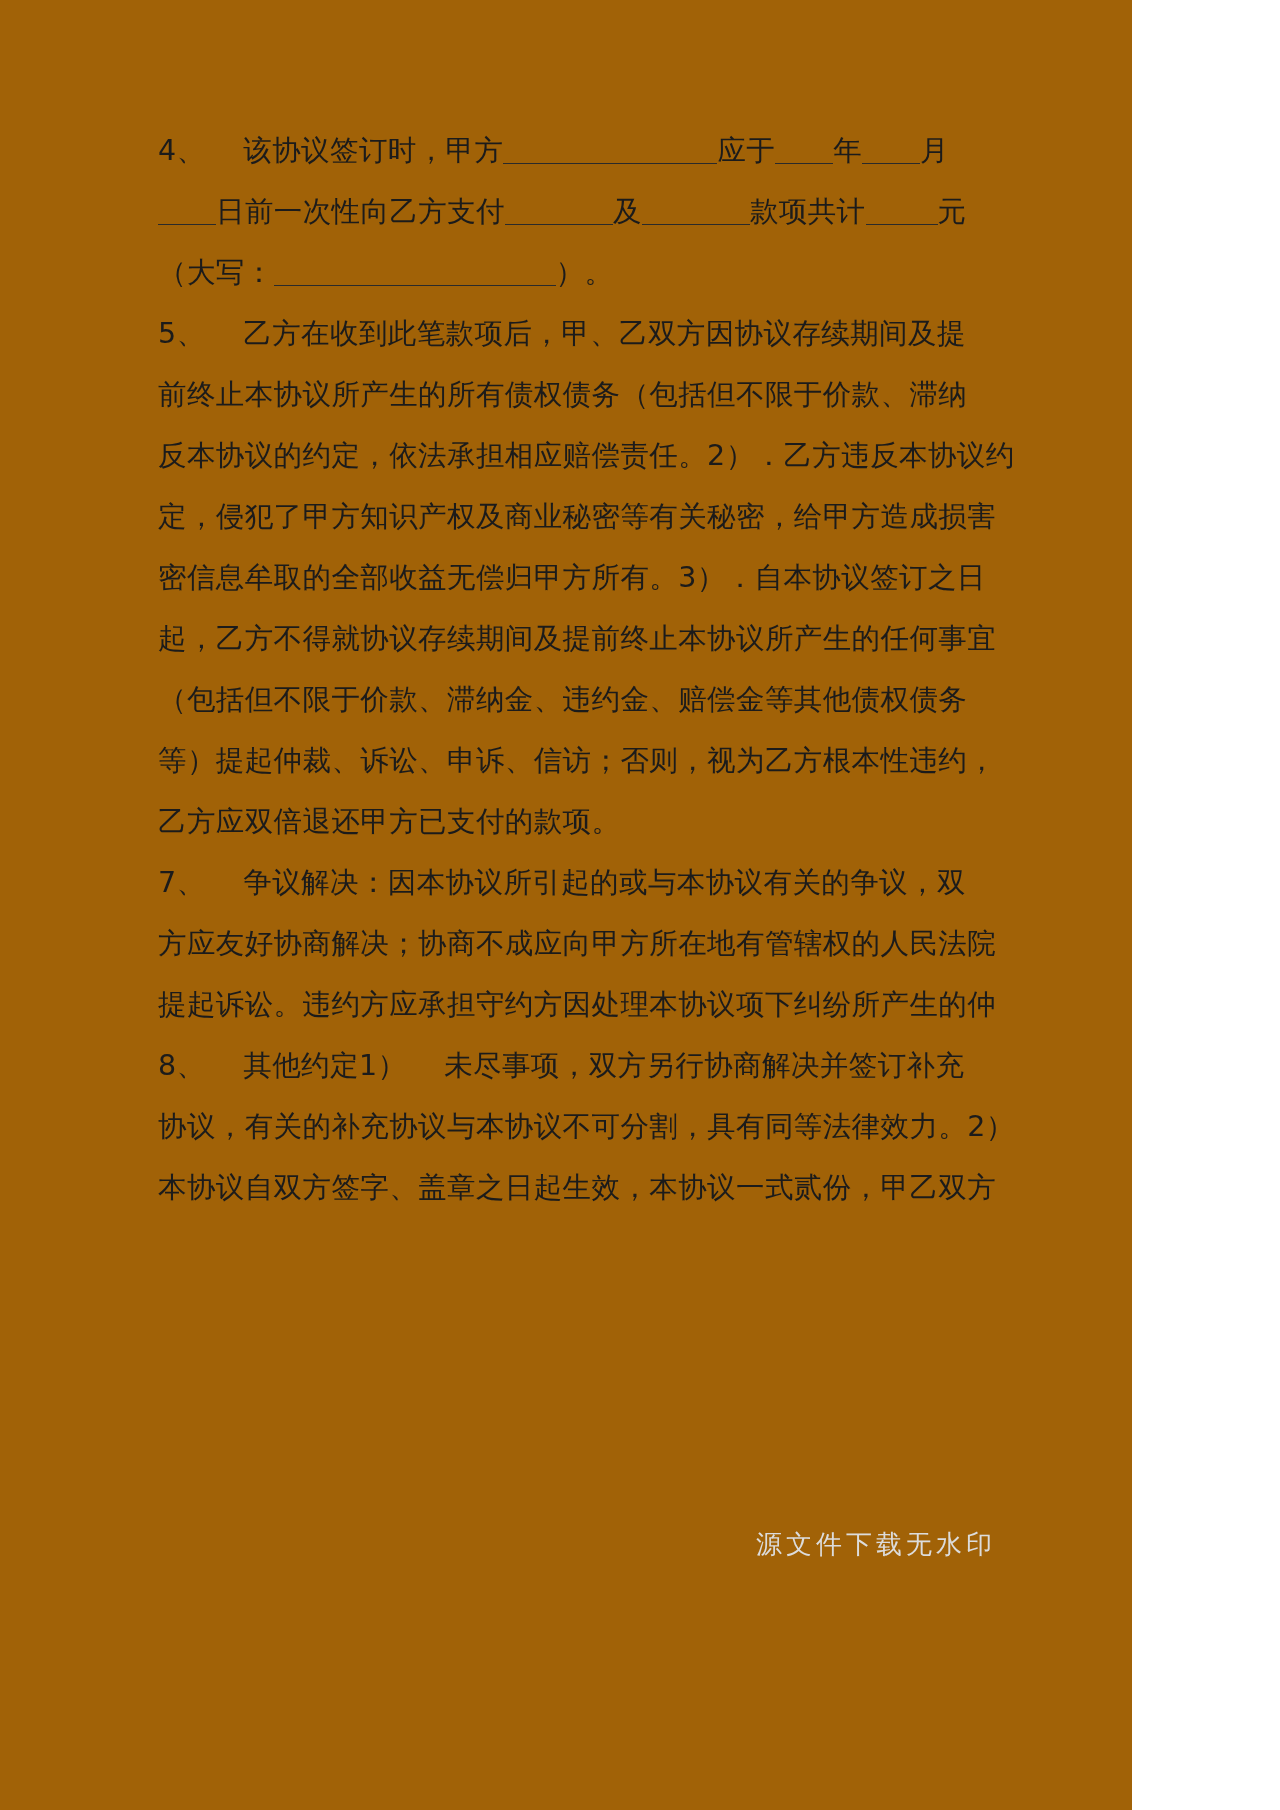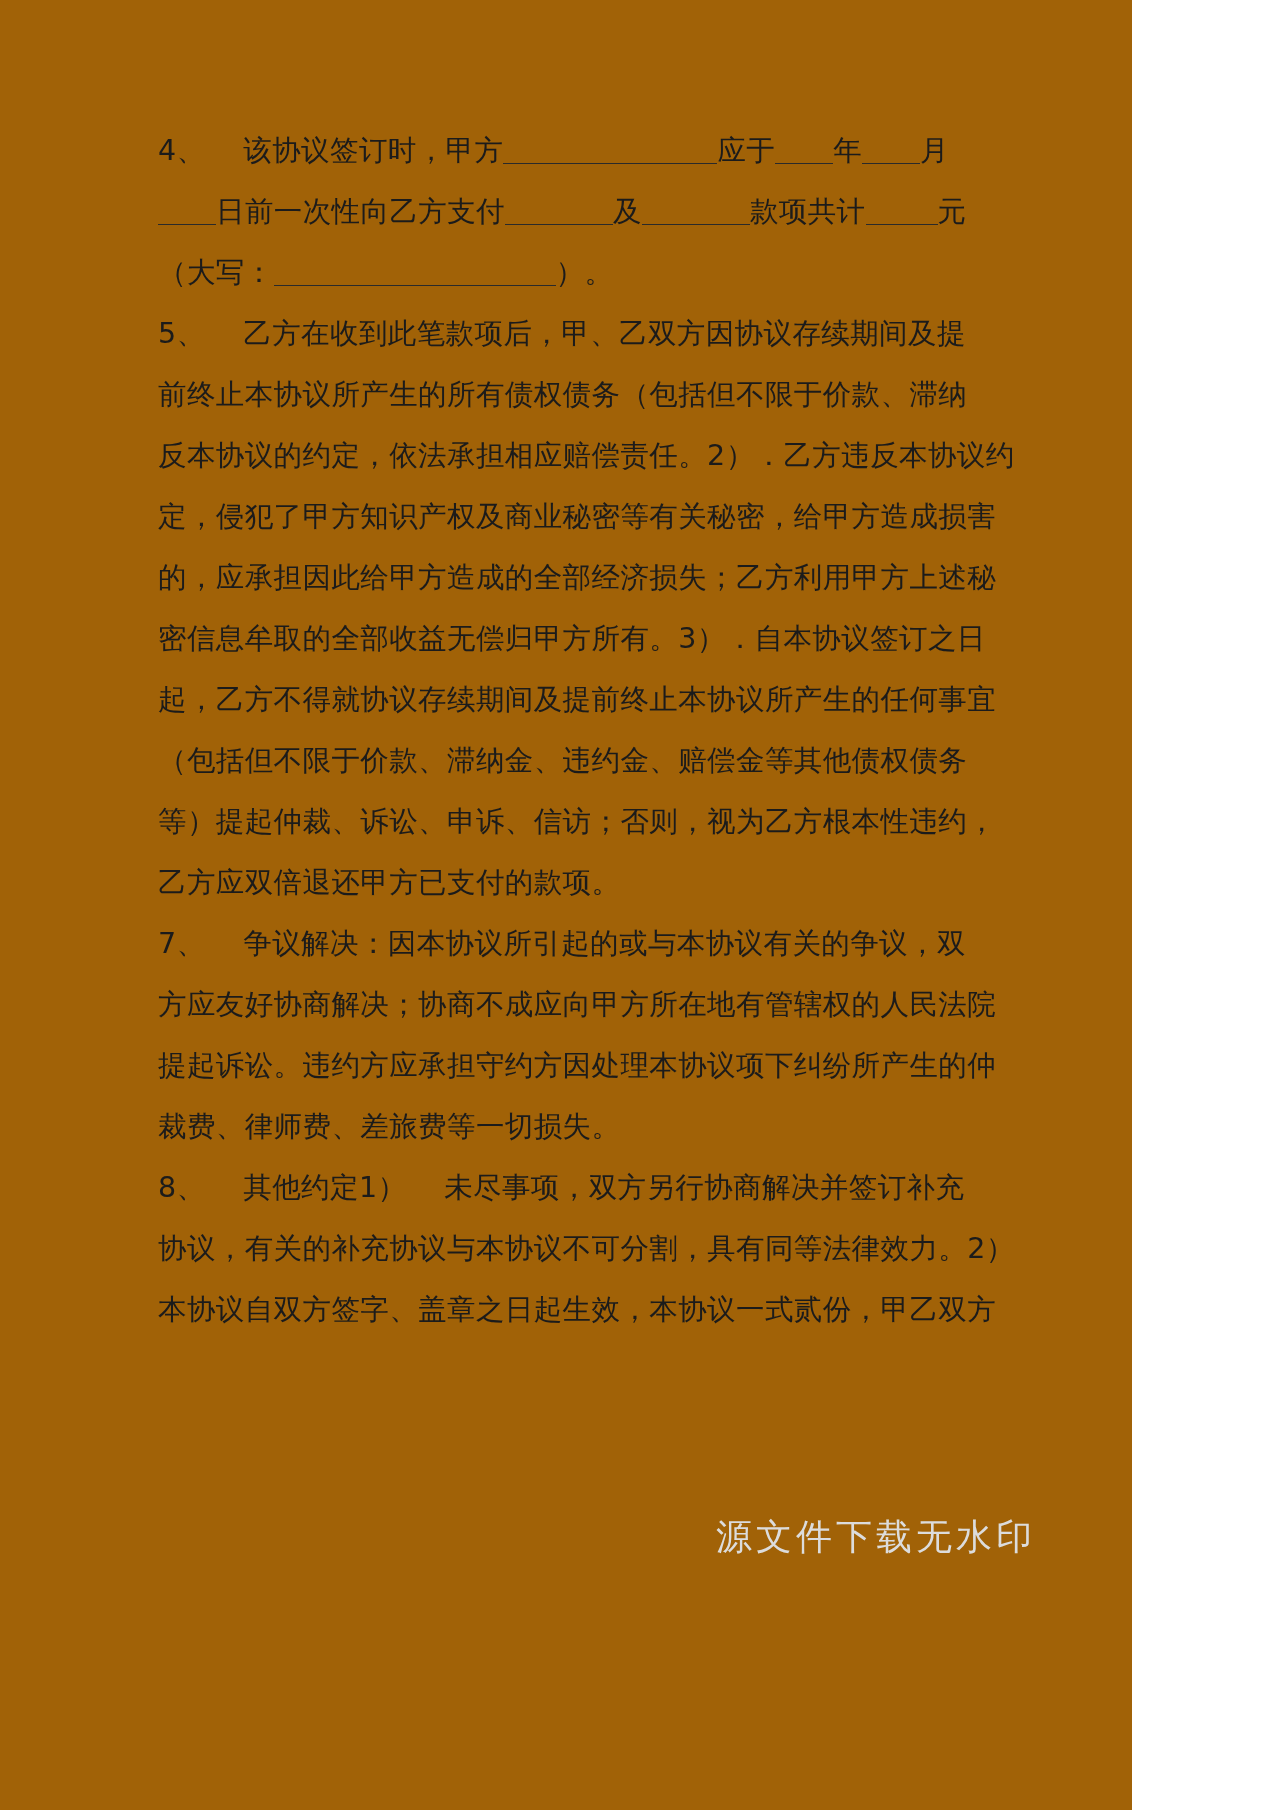--- a/index.html
+++ b/index.html
@@ -71,21 +71,21 @@
     font-size: 62px;
     font-weight: 700;
     letter-spacing: 7px;
     color: #d8d8d8;
     line-height: 1.05;
     white-space: pre;
   }
   .wm-sub {
     margin-top: 16px;
     font-family: "DejaVu Sans", "Liberation Sans", sans-serif;
-    font-size: 36px;
+    font-size: 26px;
     letter-spacing: 4px;
     color: #dcdcdc;
     white-space: pre;
   }
 </style>
 </head>
 <body>
 
 <div class="page">
 
@@ -95,31 +95,29 @@
 
     <div class="line"><span class="fill f-xs"></span><span>日前一次性向乙方支付</span><span class="fill f-md"></span><span>及</span><span class="fill f-md"></span><span>款项共计</span><span class="fill f-sm"></span><span>元</span></div>
 
     <div class="line"><span>（大写：</span><span class="fill f-big"></span><span>）。</span></div>
 
     <div class="line"><span>5、</span>&nbsp;&nbsp;&nbsp;&nbsp;<span>乙方在收到此笔款项后，甲、乙双方因协议存续期间及提</span></div>
     <div class="line">前终止本协议所产生的所有债权债务（包括但不限于价款、滞纳</div>
 
     <div class="line">反本协议的约定，依法承担相应赔偿责任。2）．乙方违反本协议约</div>
     <div class="line">定，侵犯了甲方知识产权及商业秘密等有关秘密，给甲方造成损害</div>
-    <div class="line">的，应承担因此给甲方造成的全部经济损失；乙方利用甲方上述秘</div>
     <div class="line">密信息牟取的全部收益无偿归甲方所有。3）．自本协议签订之日</div>
     <div class="line">起，乙方不得就协议存续期间及提前终止本协议所产生的任何事宜</div>
     <div class="line">（包括但不限于价款、滞纳金、违约金、赔偿金等其他债权债务</div>
     <div class="line">等）提起仲裁、诉讼、申诉、信访；否则，视为乙方根本性违约，</div>
     <div class="line">乙方应双倍退还甲方已支付的款项。</div>
 
     <div class="line"><span>7、</span>&nbsp;&nbsp;&nbsp;&nbsp;<span>争议解决：因本协议所引起的或与本协议有关的争议，双</span></div>
     <div class="line">方应友好协商解决；协商不成应向甲方所在地有管辖权的人民法院</div>
     <div class="line">提起诉讼。违约方应承担守约方因处理本协议项下纠纷所产生的仲</div>
-    <div class="line">裁费、律师费、差旅费等一切损失。</div>
 
     <div class="line"><span>8、</span>&nbsp;&nbsp;&nbsp;&nbsp;<span>其他约定1）    未尽事项，双方另行协商解决并签订补充</span></div>
     <div class="line">协议，有关的补充协议与本协议不可分割，具有同等法律效力。2）</div>
     <div class="line">本协议自双方签字、盖章之日起生效，本协议一式贰份，甲乙双方</div>
 
   </div>
 
   <div class="watermark">
     <div class="wm-sub">源文件下载无水印</div>
   </div>

